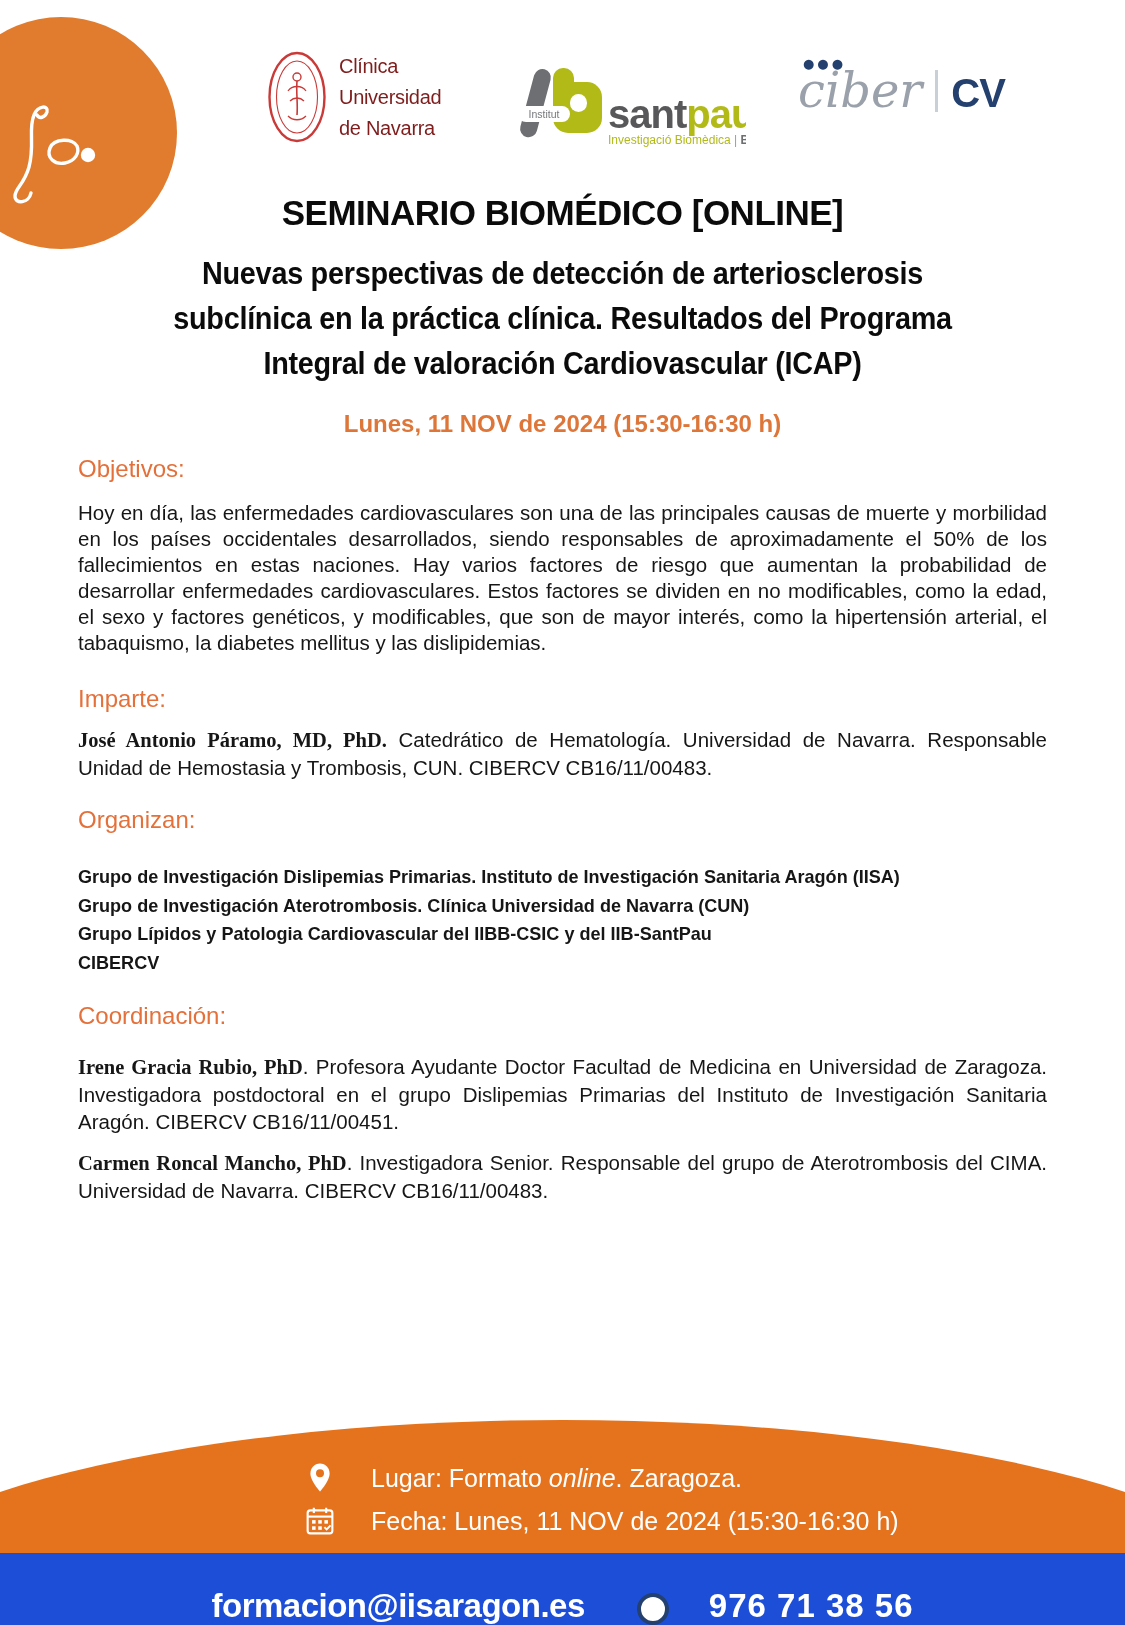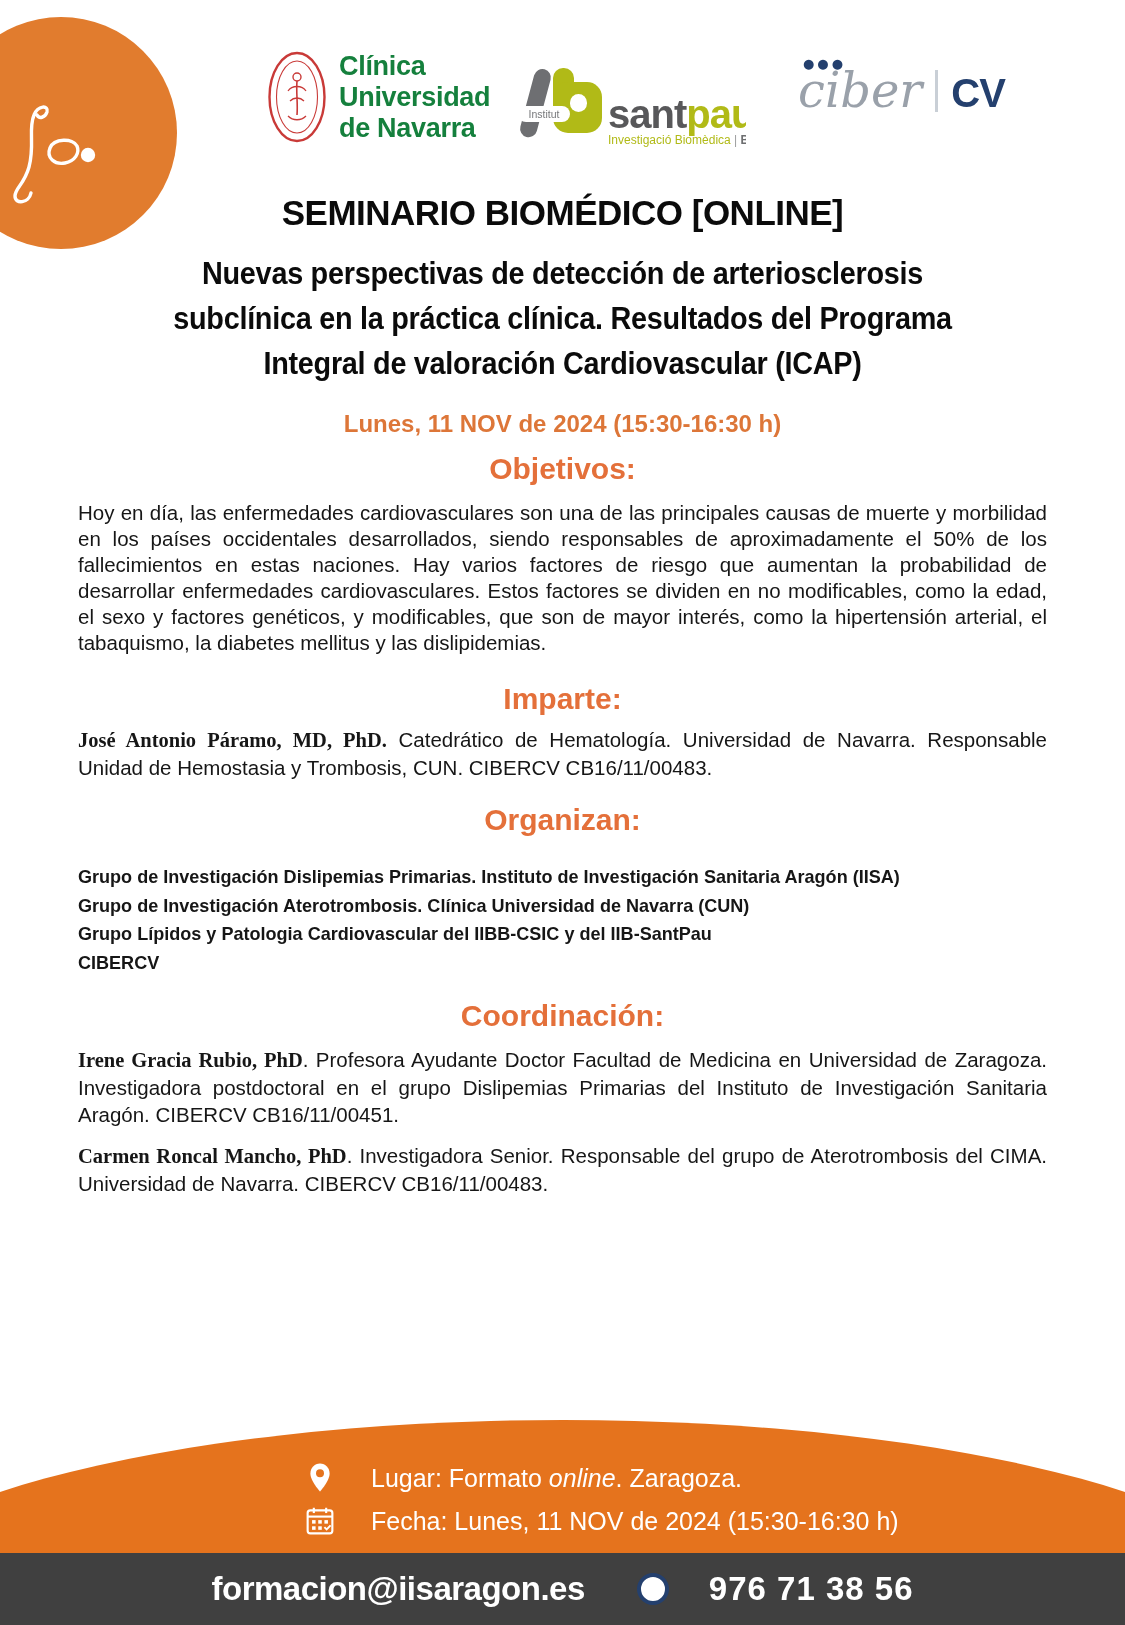--- a/index.html
+++ b/index.html
@@ -6,21 +6,21 @@
   .page{
     position:relative;width:1125px;height:1625px;background:#ffffff;
     font-family:"Liberation Sans",sans-serif;overflow:hidden;color:#161616;
   }
   
   .iisa-circle{position:absolute;left:-55px;top:17px;width:232px;height:232px;
     border-radius:50%;background:#E17C2E;}
   .iisa-svg{position:absolute;left:0;top:0;width:180px;height:250px;}
 
   .cun{position:absolute;left:266px;top:50px;display:flex;align-items:center;gap:11px;}
-  .cun-text{font-size:27px;line-height:31px;color:#15803d;letter-spacing:-0.3px;font-weight:bold;}
+  .cun-text{font-size:20px;line-height:31px;color:#7f1d1d;letter-spacing:-0.3px;}
 
   .santpau{position:absolute;left:511px;top:56px;width:235px;height:100px;}
 
   .ciber{position:absolute;left:798px;top:64px;display:flex;align-items:flex-end;gap:13px;}
   .ciber-word{position:relative;font-family:"DejaVu Serif",serif;font-style:italic;
     font-size:48px;line-height:1.1;color:#9AA1AA;}
   .ciber-dots{position:absolute;top:-7px;left:5px;font-style:normal;font-size:13px;
     letter-spacing:3px;color:#24406E;}
   .ciber-divider{width:3px;height:42px;background:#C9CFD6;margin-bottom:5px;}
   .ciber-cv{font-size:40px;font-weight:bold;color:#24406E;line-height:1;margin-bottom:4px;letter-spacing:-1px;}
@@ -30,42 +30,42 @@
     font-size:35px;font-weight:bold;color:#0B0B0B;letter-spacing:-0.5px;}
   .main-title{position:absolute;top:251px;left:0;width:100%;text-align:center;
     font-size:31px;font-weight:bold;line-height:45px;color:#0B0B0B;
     transform:scaleX(.93);transform-origin:center top;letter-spacing:-0.3px;}
   .date-line{position:absolute;top:410px;left:0;width:100%;text-align:center;
     font-size:24px;font-weight:bold;color:#DD7638;}
 
   
   .content{position:absolute;left:78px;top:452px;width:969px;
     font-size:20.5px;line-height:26px;text-align:justify;color:#161616;}
-  .sec-h{font-size:30px;line-height:34px;font-weight:bold;color:#E4703A;
-    text-align:center;margin:0 0 14px 0;}
+  .sec-h{font-size:24px;line-height:34px;font-weight:normal;color:#E4703A;
+    text-align:left;margin:0 0 14px 0;}
   .sec-h.imparte{margin-top:26px;margin-bottom:10px;}
   .sec-h.organizan{margin-top:22px;margin-bottom:26px;}
-  .sec-h.coordinacion{margin-top:22px;margin-bottom:13px;}
+  .sec-h.coordinacion{margin-top:22px;margin-bottom:20px;}
   .content p{margin:0 0 17px 0;}
   .content p.person{margin:0 0 14px 0;line-height:27px;}
   .org-line{font-size:19px;font-weight:bold;line-height:28.5px;white-space:nowrap;
     text-align:left;transform:scaleX(.95);transform-origin:left center;}
   b.name{font-weight:bold;font-family:Liberation Serif, serif;}
 
   
   .footer-arc{position:absolute;left:-170px;top:1420px;width:1465px;height:400px;
     border-radius:50%;background:#E5731D;z-index:1;}
   .footer-info{position:absolute;left:303px;top:1461px;z-index:3;color:#ffffff;}
   .finfo-row{display:flex;align-items:center;margin-bottom:9px;gap:24px;}
   .finfo-icon{width:34px;height:34px;flex:0 0 34px;margin-right:10px;display:flex;
     align-items:center;justify-content:center;}
   .finfo-text{font-size:25px;white-space:nowrap;}
   .finfo-text i{font-style:italic;}
-  .footer-bar{position:absolute;left:0;top:1553px;width:100%;height:72px;background:#404040;
-    z-index:4;display:flex;align-items:center;justify-content:center;}
+  .footer-bar{position:absolute;left:0;top:1553px;width:100%;height:72px;background:#1d4ed8;
+    z-index:4;display:flex;align-items:flex-end;justify-content:center;}
   .footer-email{font-size:33px;font-weight:bold;color:#ffffff;letter-spacing:-0.5px;text-decoration:none;}
   .phone-dot{width:24px;height:24px;border-radius:50%;background:#ffffff;
     border:4px solid #24406E;margin:0 40px 0 52px;}
   .footer-phone{font-size:33px;font-weight:bold;color:#ffffff;letter-spacing:1px;}
 </style>
 </head>
 <body>
 
 <div class="page">
 

